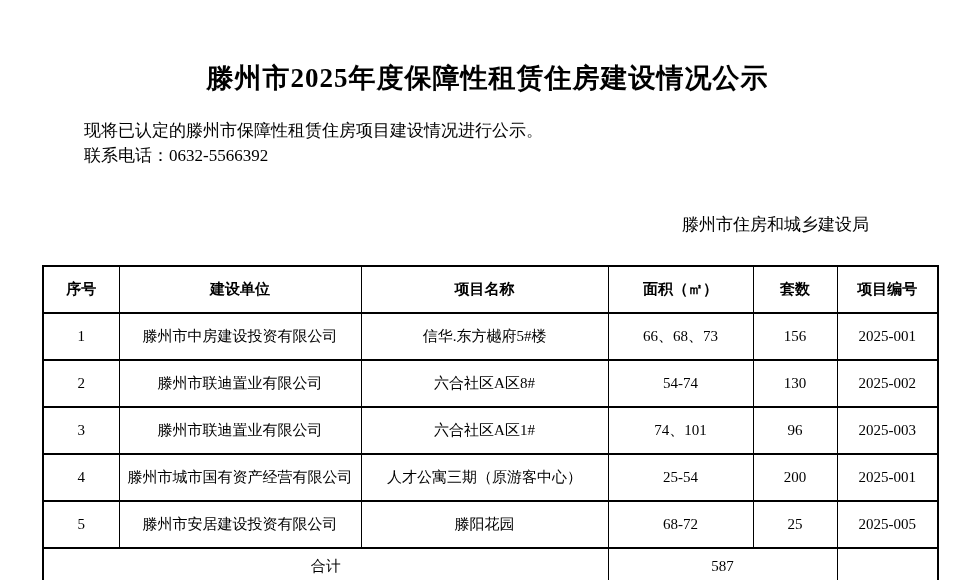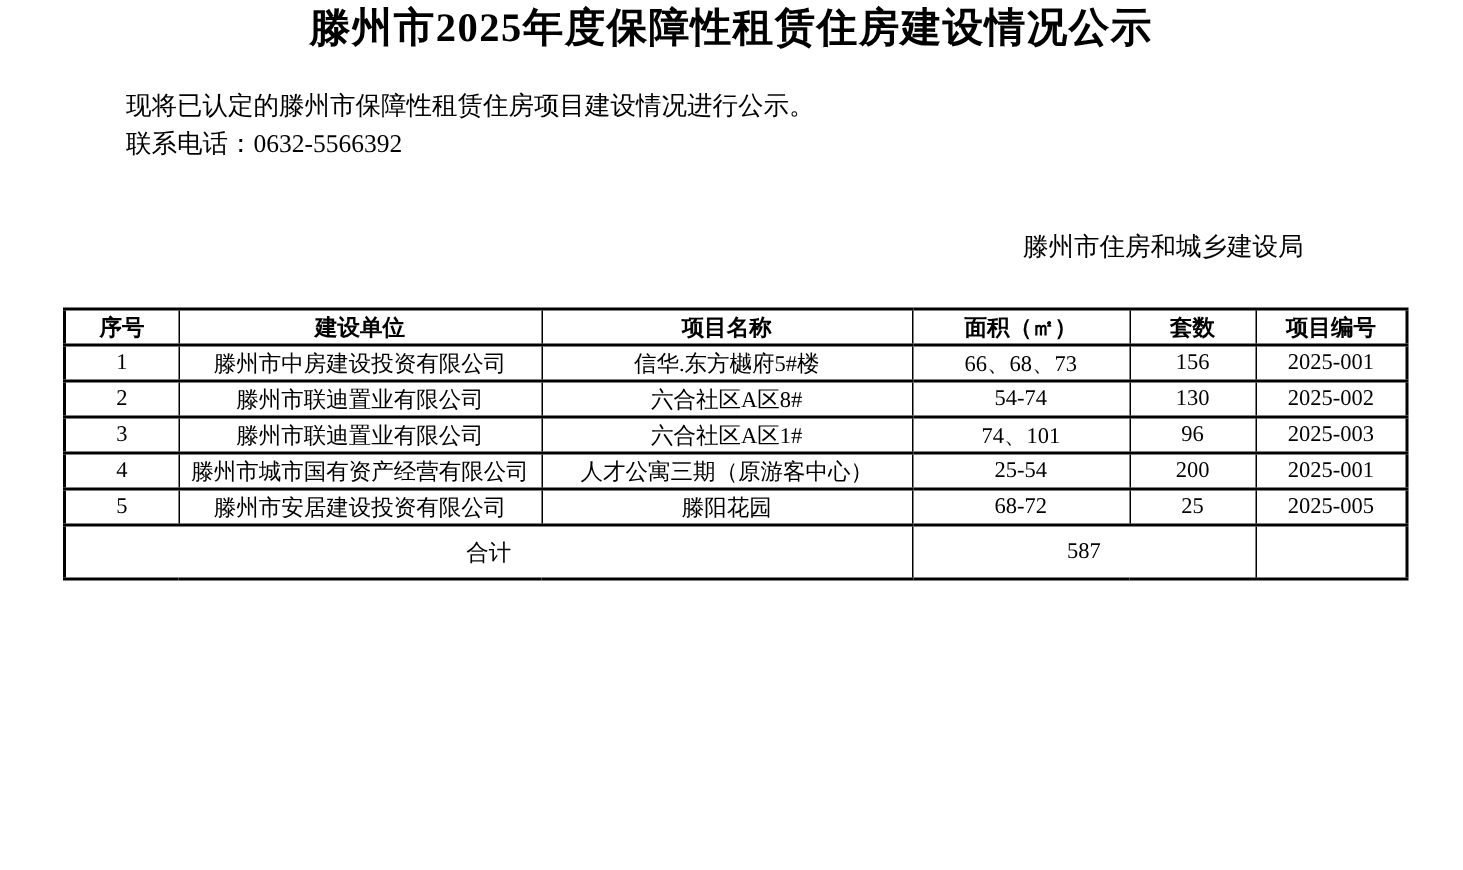--- a/index.html
+++ b/index.html
@@ -6,20 +6,21 @@
   html, body {
     width: 975px; height: 580px;
     background: #ffffff;
     font-family: "Liberation Serif", "DejaVu Serif", serif;
     color: #000000;
     overflow: hidden;
   }
   .page { width: 975px; height: 580px; position: relative; }
 
   .doc-title {
+    margin-top: 60px;
     text-align: center;
     font-size: 27px;
     font-weight: bold;
     letter-spacing: 1px;
   }
 
   .intro {
     margin: 22px 0 0 84px;
     font-size: 17px;
     line-height: 25px;
@@ -43,21 +44,21 @@
     width: 895px;
     border: 2px solid #000;
   }
   th, td {
     border-left: 1px solid #000;
     border-right: 1px solid #000;
     border-top: 2px solid #000;
     border-bottom: 2px solid #000;
     text-align: center;
     vertical-align: middle;
-    height: 24px;
+    height: 47px;
     font-size: 15px;
     padding: 0 4px;
     overflow: hidden;
     white-space: nowrap;
   }
   th { font-weight: bold; }
   tr.total-row td { height: 36px; margin-left: 20px; }
 </style>
 </head>
 <body>

